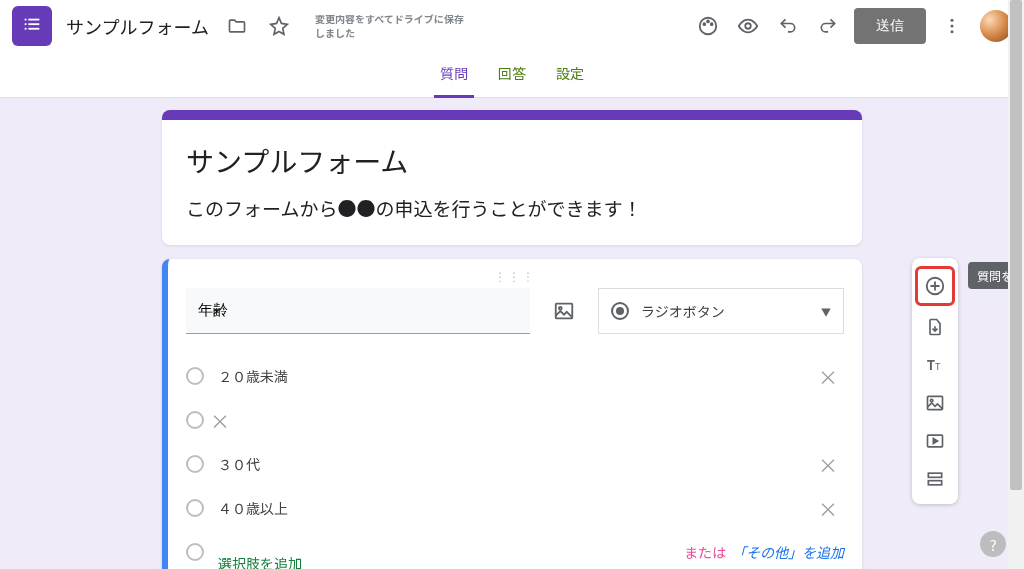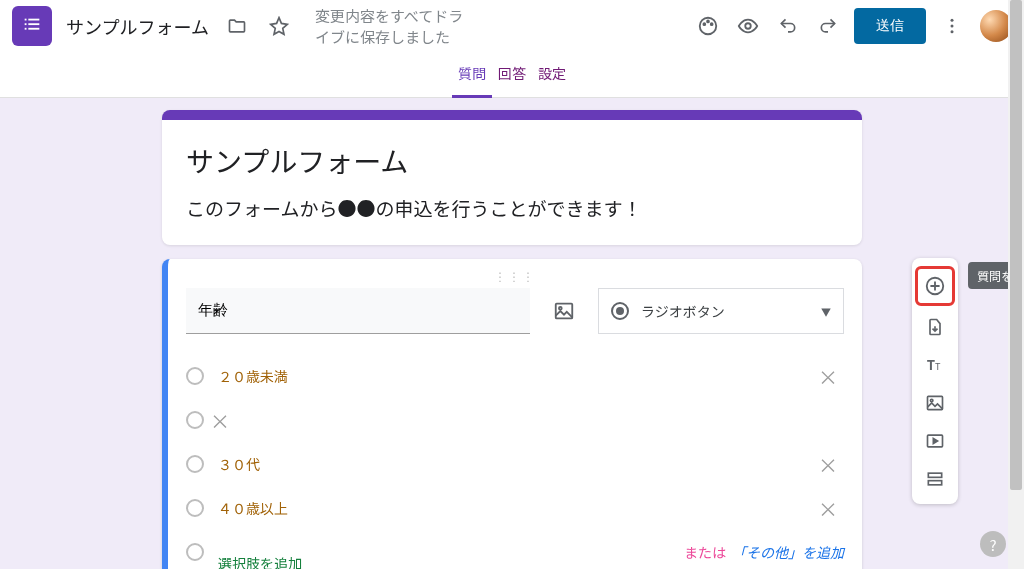--- a/index.html
+++ b/index.html
@@ -5,45 +5,45 @@
 * { box-sizing: border-box; margin: 0; padding: 0; }
 body { font-family: "Noto Sans JP", Arial, sans-serif; background: #f0ebf8; height: 569px; width: 1024px; overflow: hidden; position: relative; }
 .header { background: #fff; height: 98px; border-bottom: 1px solid #e0e0e0; position: relative; }
 .header-top { display: flex; align-items: center; padding: 8px 12px; height: 52px; }
 .logo { width: 40px; height: 40px; background: #673ab7; border-radius: 6px; display: flex; align-items: center; justify-content: center; }
 .logo svg { width: 22px; height: 22px; }
 .form-title { font-size: 18px; color: #202124; margin-left: 14px; }
 .icon-btn { width: 40px; height: 40px; display: flex; align-items: center; justify-content: center; border-radius: 50%; cursor: pointer; color: #5f6368; }
 .folder-icon { margin-left: 8px; }
 .star-icon { margin-left: 2px; }
-.save-status { margin-left: 16px; color: #80868b; font-size: 15px; line-height: 1.4; max-width: 150px; }
+.save-status { margin-left: 16px; color: #80868b; font-size: 10px; line-height: 1.4; max-width: 150px; font-weight: bold; }
 .spacer { flex: 1; }
-.send-btn { background: #0369a1; color: #fff; border: none; padding: 0 22px; height: 36px; border-radius: 4px; font-size: 14px; cursor: pointer; margin: 0 6px; }
+.send-btn { background: #737373; color: #fff; border: none; padding: 0 22px; height: 36px; border-radius: 4px; font-size: 14px; cursor: pointer; margin: 0 6px; }
 .avatar { width: 32px; height: 32px; border-radius: 50%; background: radial-gradient(circle at 30% 30%, #ffdab3, #d4894a, #8b4513); margin-left: 8px; }
-.tabs { display: flex; justify-content: center; height: 46px; align-items: flex-end; }
-.tab { font-size: 14px; color: #701a75; padding: 0 6px 12px; cursor: pointer; border-bottom: 3px solid transparent; }
+.tabs { display: flex; justify-content: center; gap: 18px; height: 46px; align-items: flex-end; }
+.tab { font-size: 14px; color: #4d7c0f; padding: 0 6px 12px; cursor: pointer; border-bottom: 3px solid transparent; }
 .tab.active { color: #673ab7; border-bottom-color: #673ab7; }
 .canvas { padding: 12px 0 20px; display: flex; flex-direction: column; align-items: center; position: relative; }
 .form-header-card { width: 700px; background: #fff; border-radius: 8px; border-top: 10px solid #673ab7; padding: 20px 24px 24px; box-shadow: 0 1px 3px rgba(0,0,0,0.1); }
 .form-name { font-size: 28px; color: #202124; margin-bottom: 14px; }
 .form-desc { font-size: 19px; color: #202124; }
 .q-card { width: 700px; background: #fff; border-radius: 8px; margin-top: 14px; box-shadow: 0 1px 3px rgba(0,0,0,0.15); position: relative; border-left: 6px solid #4285f4; padding: 8px 18px 16px 18px; }
 .drag { text-align: center; color: #bdbdbd; letter-spacing: 2px; font-size: 12px; cursor: grab; }
 .q-row { display: flex; align-items: center; gap: 14px; margin-top: 4px; }
 .q-title { flex: 1; background: #f8f9fa; border: none; border-bottom: 1px solid #9e9e9e; padding: 14px 12px; font-size: 15px; outline: none; }
 .img-btn { color: #5f6368; }
 .qtype { width: 246px; height: 46px; border: 1px solid #dadce0; border-radius: 0; display: flex; align-items: center; padding: 0 12px; cursor: pointer; }
 .qtype .radio-ic { width: 18px; height: 18px; border: 2px solid #5f6368; border-radius: 50%; display: flex; align-items: center; justify-content: center; }
 .qtype .radio-ic::after { content: ''; width: 8px; height: 8px; background: #5f6368; border-radius: 50%; }
 .qtype span { margin-left: 12px; font-size: 14px; color: #3c4043; flex: 1; }
 .qtype .dd { font-size: 10px; color: #5f6368; }
 .options { margin-top: 20px; }
 .opt { display: flex; align-items: center; height: 44px; }
 .opt .circle { width: 18px; height: 18px; border: 2px solid #bdbdbd; border-radius: 50%; flex-shrink: 0; }
-.opt .label { margin-left: 14px; font-size: 14px; color: #a16207; flex: 1; }
+.opt .label { margin-left: 14px; font-size: 14px; color: #404040; flex: 1; }
 .opt .label.gray { color: #15803d; margin-top: 21px; }
 .opt .x { color: #9e9e9e; font-size: 20px; cursor: pointer; padding: 0 6px; }
 .or { margin: 0 6px; font-size: 14px; color: #ec4899; }
 .other { font-size: 14px; color: #1a73e8; cursor: pointer; font-style: italic; }
 .toolbar { position: absolute; right: 112px; top: 160px; transform: translateX(100%); background: #fff; border-radius: 8px; box-shadow: 0 1px 4px rgba(0,0,0,0.2); width: 46px; padding: 6px 0; display: flex; flex-direction: column; align-items: center; }
 .tb-btn { width: 34px; height: 34px; display: flex; align-items: center; justify-content: center; color: #5f6368; cursor: pointer; margin: 2px 0; }
 .tb-btn.hl { border: 3px solid #e53935; border-radius: 6px; width: 40px; height: 40px; }
 .tooltip { position: absolute; right: 56px; top: 164px; transform: translateX(100%); background: #5f6368; color: #fff; font-size: 12px; padding: 5px 9px; border-radius: 4px; white-space: nowrap; }
 .help { position: fixed; bottom: 12px; right: 18px; width: 26px; height: 26px; border-radius: 50%; background: #bdbdbd; color: #fff; display: flex; align-items: center; justify-content: center; font-size: 15px; cursor: pointer; }
 .scrollbar { position: absolute; right: 0; top: 0; width: 16px; height: 569px; background: #f1f1f1; }

